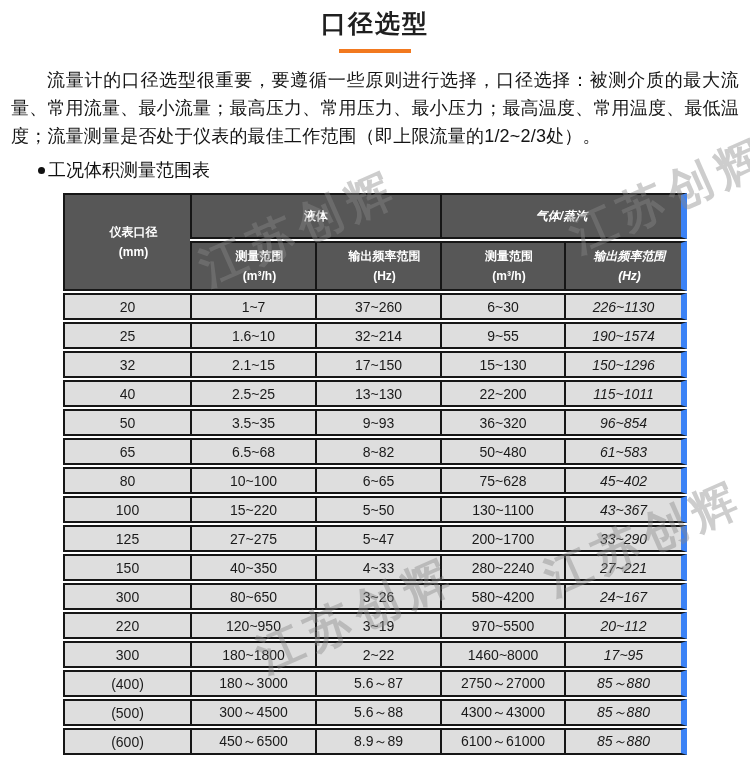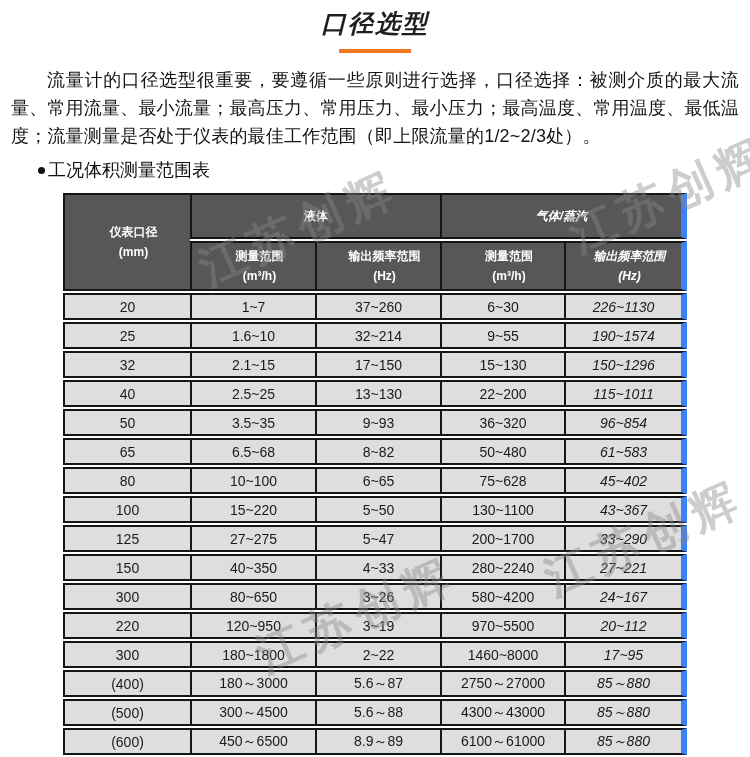--- a/index.html
+++ b/index.html
@@ -2,21 +2,21 @@
 <html lang="zh"><head>
 <meta charset="utf-8">
 <style>
   html,body{margin:0;padding:0;}
   body{
     width:750px;height:757px;background:#ffffff;position:relative;overflow:hidden;
     font-family:"Liberation Sans","DejaVu Sans",sans-serif;color:#1a1a1a;
   }
   .page-title{
     margin:8px 0 0;text-align:center;font-size:25px;line-height:30px;
-    font-weight:bold;letter-spacing:2px;color:#1f1f1f;font-style:italic;
+    font-weight:bold;letter-spacing:2px;color:#1f1f1f;
   }
   .title-underline{
     width:72px;height:4px;background:#f2791f;margin:11px auto 0;
   }
   .intro{
     width:728px;margin:13px auto 8px;font-size:18px;line-height:28px;
     text-align:justify;text-indent:2em;color:#141414;letter-spacing:.2px;
   }
   .section-heading{
     margin:7px 0 0 38px;font-size:18px;color:#111;display:flex;align-items:center;

